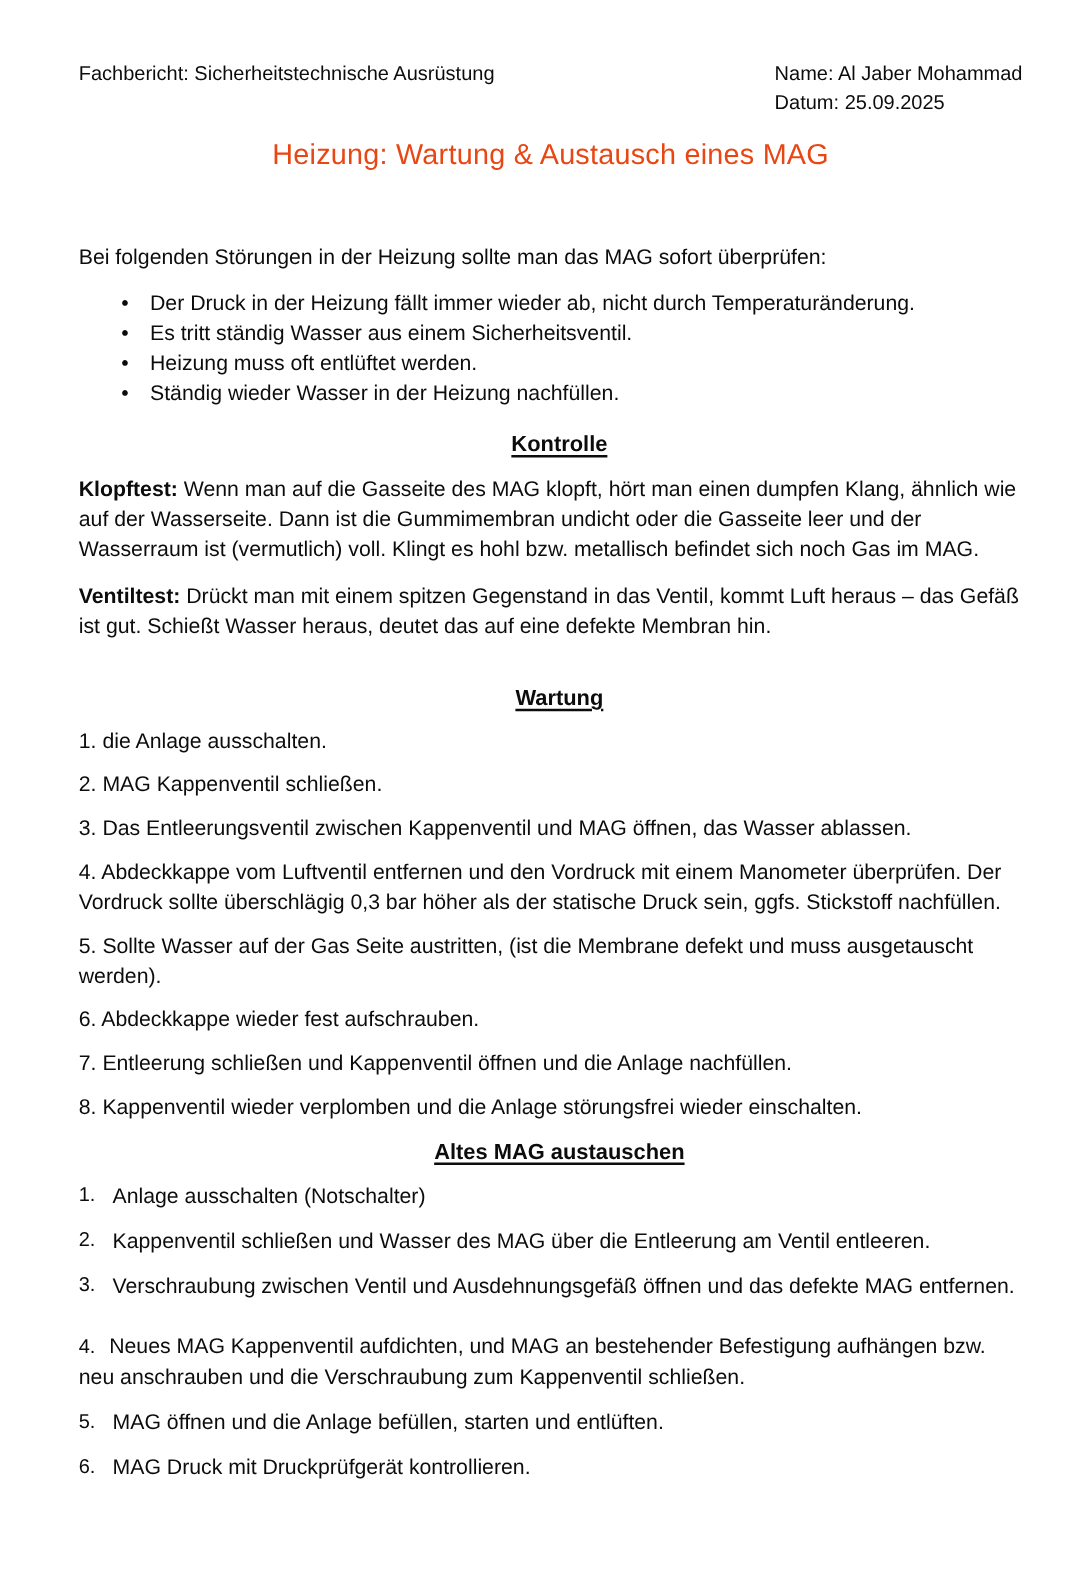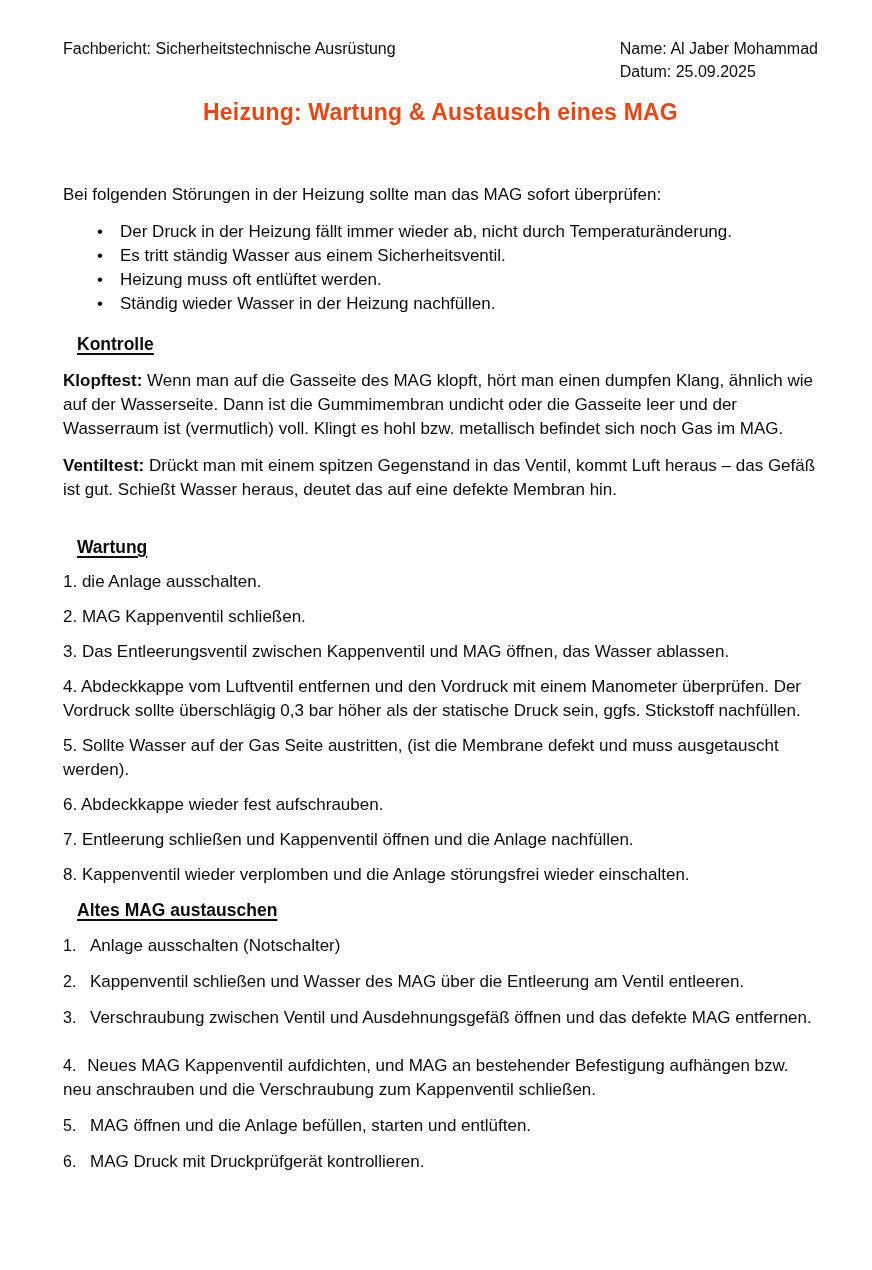--- a/index.html
+++ b/index.html
@@ -11,37 +11,37 @@
     width: 872px;
     height: 1270px;
     font-family: "Liberation Sans", sans-serif;
     color: #0c0c0c;
     overflow: hidden;
   }
   .page {
     box-sizing: border-box;
     width: 872px;
     height: 1062px;
-    padding: 37px 54px 0 63px;
+    padding: 48px 54px 0 63px;
     background: #ffffff;
   }
   .doc-header {
     display: flex;
     justify-content: space-between;
     align-items: flex-start;
     font-size: 16px;
     line-height: 23px;
   }
   .header-right { text-align: left; }
   .doc-title {
     margin: 14px 0 0 0;
     text-align: center;
     font-size: 23px;
     line-height: 30px;
-    font-weight: bold;
+    font-weight: normal;
     letter-spacing: 0.2px;
   }
   .body-text { font-size: 17px; line-height: 24px; }
   .intro { margin: 56px 0 0 0; }
   ul.symptoms {
     list-style: none;
     margin: 13px 0 16px 0;
     padding: 0;
   }
   ul.symptoms li {
@@ -58,20 +58,21 @@
     font-size: 17px;
   }
   h2.sec-heading {
     margin: 9px 0 0 14px;
     font-size: 17.5px;
     line-height: 24px;
     font-weight: bold;
     text-decoration: underline;
     text-decoration-thickness: 2px;
     text-underline-offset: 3px;
+    text-align: center;
   }
   h2.gap-large { margin-top: 33px; }
   h2.gap-med { margin-top: 11px; }
   p.para { margin: 13px 0 0 0; }
   p.step { margin: 11px 0 0 0; }
   .astep {
     display: flex;
     margin: 12px 0 0 0;
     font-size: 17px;
     line-height: 24px;

